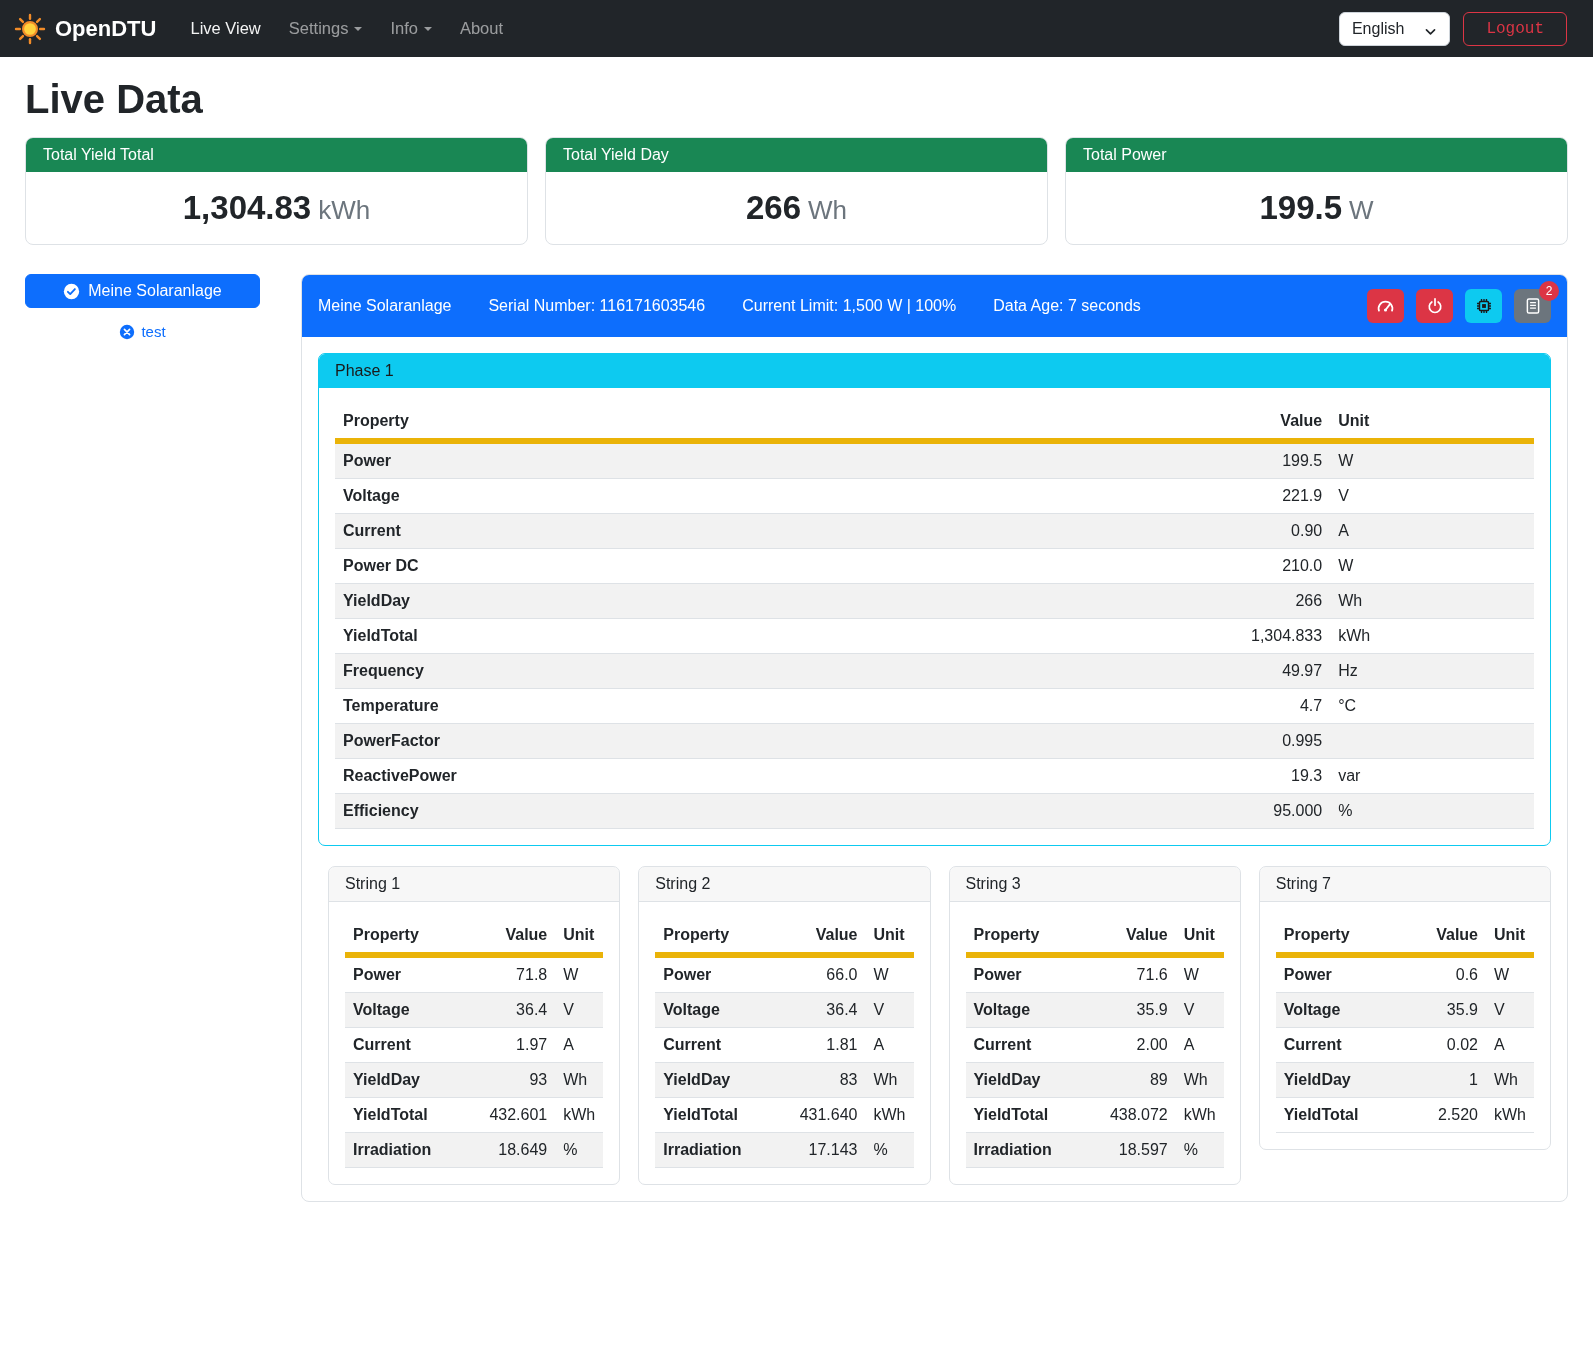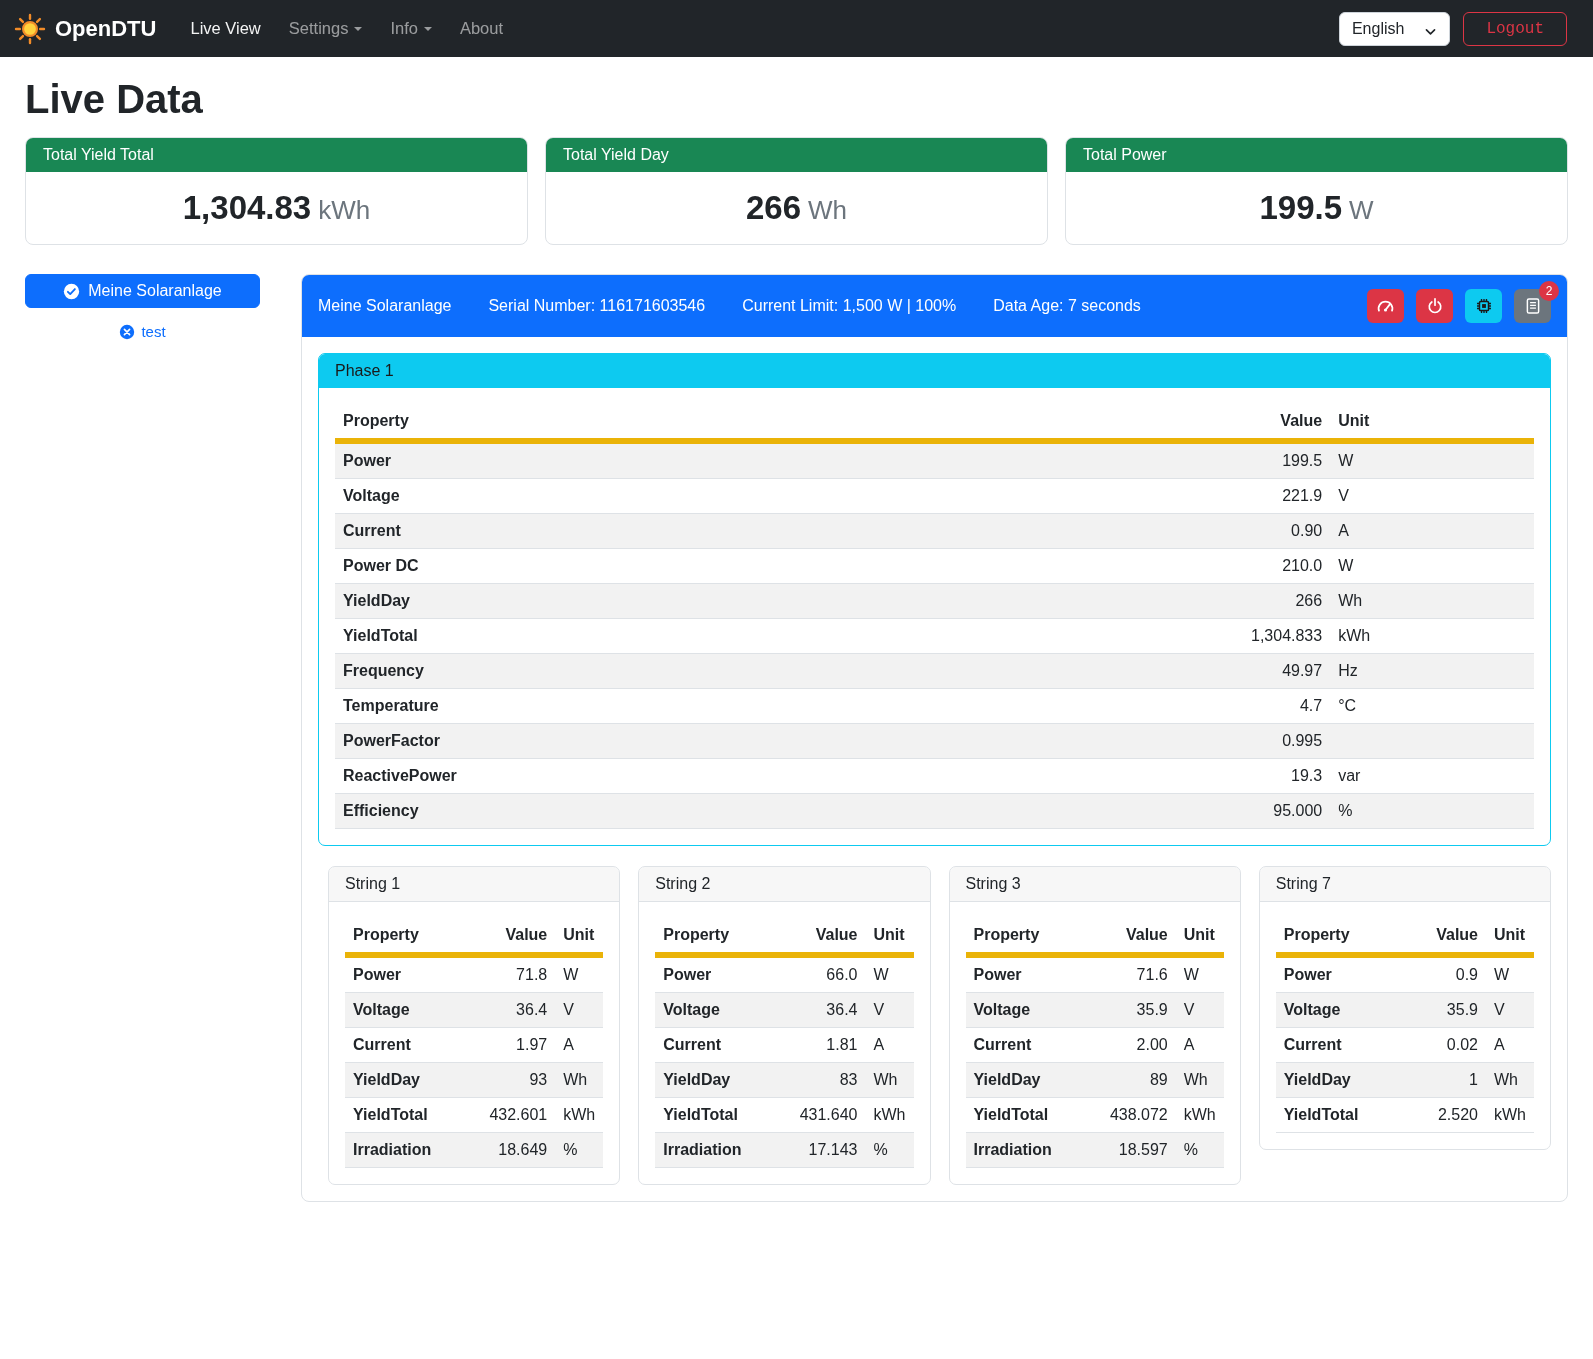--- a/index.html
+++ b/index.html
@@ -636,21 +636,21 @@
                 <thead>
                   <tr>
                     <th>Property</th>
                     <th class="col-val">Value</th>
                     <th class="col-unit">Unit</th>
                   </tr>
                 </thead>
                 <tbody>
                   <tr>
                     <th>Power</th>
-                    <td class="col-val">0.9</td>
+                    <td class="col-val">0.6</td>
                     <td class="col-unit">W</td>
                   </tr>
                   <tr>
                     <th>Voltage</th>
                     <td class="col-val">35.9</td>
                     <td class="col-unit">V</td>
                   </tr>
                   <tr>
                     <th>Current</th>
                     <td class="col-val">0.02</td>

